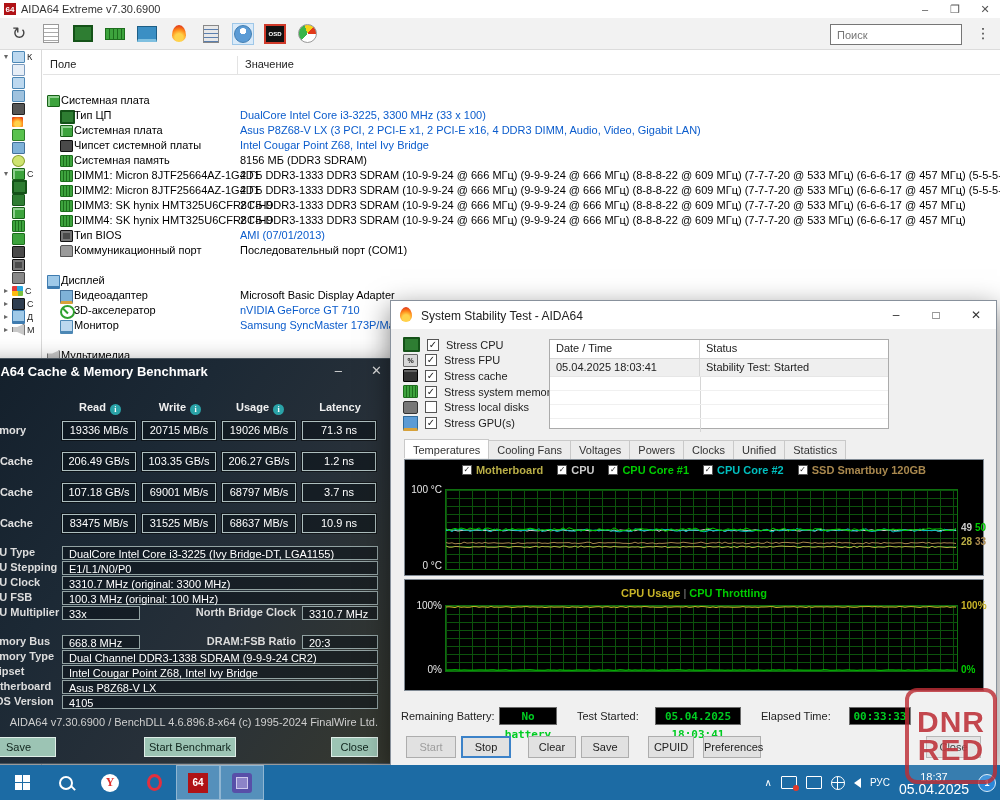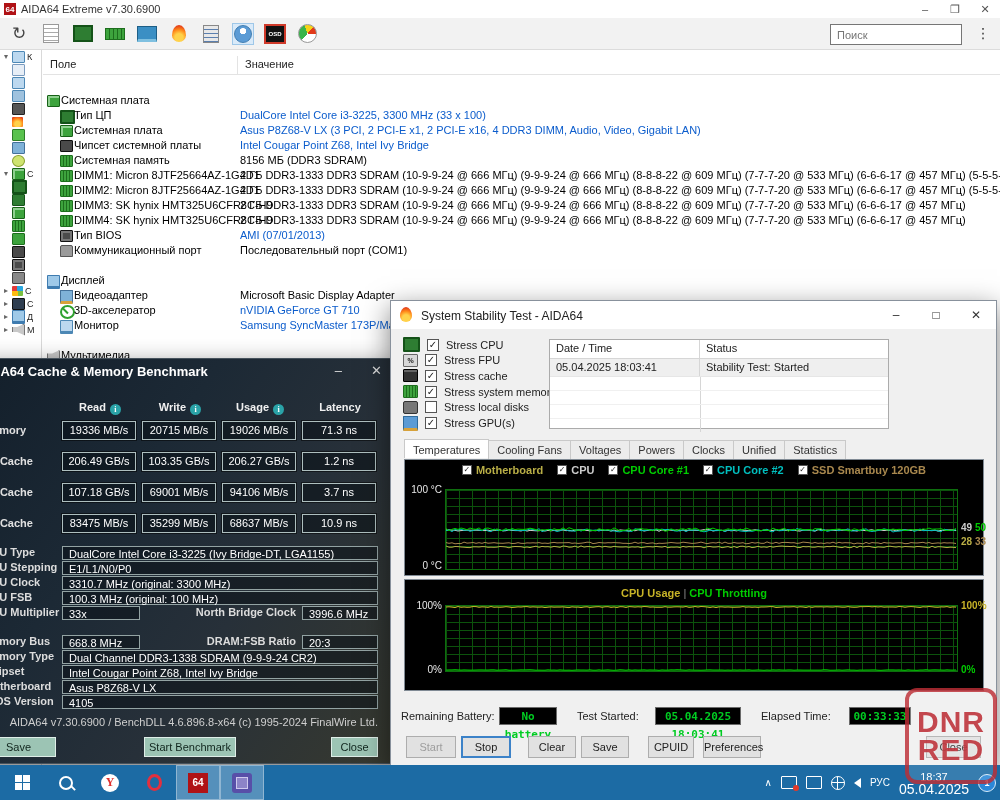--- a/index.html
+++ b/index.html
@@ -429,41 +429,41 @@
         <div class="vbox" style="top: 62px; left: 246px; width: 72px;">19026 MB/s</div>
         <div class="vbox" style="top: 62px; left: 326px; width: 72px;">71.3 ns</div>
         <div class="bench-rlabel" style="top: 96px;">L1 Cache</div>
         <div class="vbox" style="top: 93px; left: 86px; width: 72px;">206.49 GB/s</div>
         <div class="vbox" style="top: 93px; left: 166px; width: 72px;">103.35 GB/s</div>
         <div class="vbox" style="top: 93px; left: 246px; width: 72px;">206.27 GB/s</div>
         <div class="vbox" style="top: 93px; left: 326px; width: 72px;">1.2 ns</div>
         <div class="bench-rlabel" style="top: 127px;">L2 Cache</div>
         <div class="vbox" style="top: 124px; left: 86px; width: 72px;">107.18 GB/s</div>
         <div class="vbox" style="top: 124px; left: 166px; width: 72px;">69001 MB/s</div>
-        <div class="vbox" style="top: 124px; left: 246px; width: 72px;">94106 MB/s</div>
+        <div class="vbox" style="top: 124px; left: 246px; width: 72px;">68797 MB/s</div>
         <div class="vbox" style="top: 124px; left: 326px; width: 72px;">3.7 ns</div>
         <div class="bench-rlabel" style="top: 158px;">L3 Cache</div>
         <div class="vbox" style="top: 155px; left: 86px; width: 72px;">83475 MB/s</div>
-        <div class="vbox" style="top: 155px; left: 166px; width: 72px;">35299 MB/s</div>
+        <div class="vbox" style="top: 155px; left: 166px; width: 72px;">31525 MB/s</div>
         <div class="vbox" style="top: 155px; left: 246px; width: 72px;">68637 MB/s</div>
         <div class="vbox" style="top: 155px; left: 326px; width: 72px;">10.9 ns</div>
       </div>
     <div id="bench-info">
         <div class="ilabel" style="top: 187px;">CPU Type</div>
         <div class="ibox" style="top: 187px; left: 86px; right: 20px;">DualCore Intel Core i3-3225  (Ivy Bridge-DT, LGA1155)</div>
         <div class="ilabel" style="top: 202px;">CPU Stepping</div>
         <div class="ibox" style="top: 202px; left: 86px; right: 20px;">E1/L1/N0/P0</div>
         <div class="ilabel" style="top: 217px;">CPU Clock</div>
         <div class="ibox" style="top: 217px; left: 86px; right: 20px;">3310.7 MHz  (original: 3300 MHz)</div>
         <div class="ilabel" style="top: 232px;">CPU FSB</div>
         <div class="ibox" style="top: 232px; left: 86px; right: 20px;">100.3 MHz  (original: 100 MHz)</div>
         <div class="ilabel" style="top: 247px;">CPU Multiplier</div>
         <div class="ibox" style="top: 247px; left: 86px; width: 78px;">33x</div>
         <div class="ilabel2" style="top: 247px; left: 200px; width: 120px;">North Bridge Clock</div>
-        <div class="ibox" style="top: 247px; left: 326px; width: 76px;">3996.6 MHz</div>
+        <div class="ibox" style="top: 247px; left: 326px; width: 76px;">3310.7 MHz</div>
         <div class="ilabel" style="top: 276px;">Memory Bus</div>
         <div class="ibox" style="top: 276px; left: 86px; width: 78px;">668.8 MHz</div>
         <div class="ilabel2" style="top: 276px; left: 200px; width: 120px;">DRAM:FSB Ratio</div>
         <div class="ibox" style="top: 276px; left: 326px; width: 76px;">20:3</div>
         <div class="ilabel" style="top: 291px;">Memory Type</div>
         <div class="ibox" style="top: 291px; left: 86px; right: 20px;">Dual Channel DDR3-1338 SDRAM  (9-9-9-24 CR2)</div>
         <div class="ilabel" style="top: 306px;">Chipset</div>
         <div class="ibox" style="top: 306px; left: 86px; right: 20px;">Intel Cougar Point Z68, Intel Ivy Bridge</div>
         <div class="ilabel" style="top: 321px;">Motherboard</div>
         <div class="ibox" style="top: 321px; left: 86px; right: 20px;">Asus P8Z68-V LX</div>

